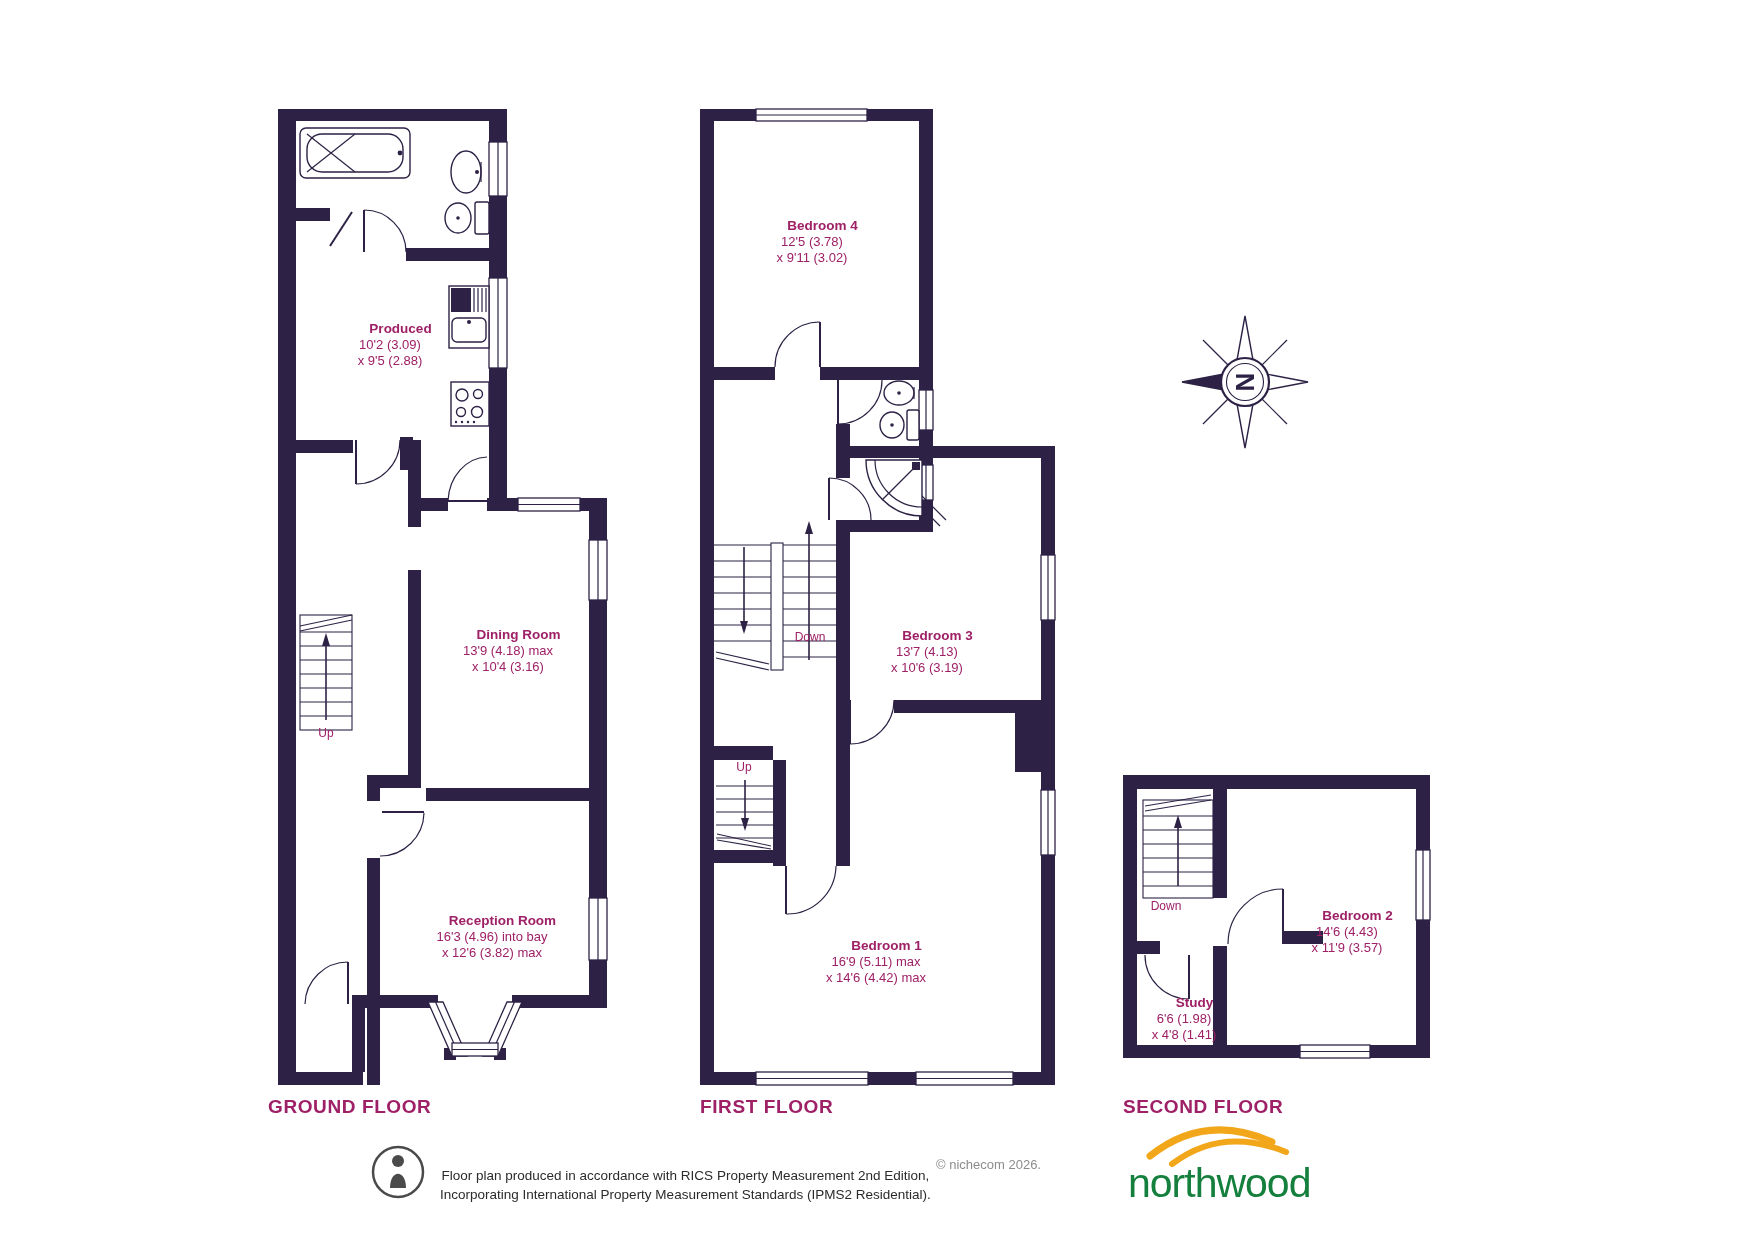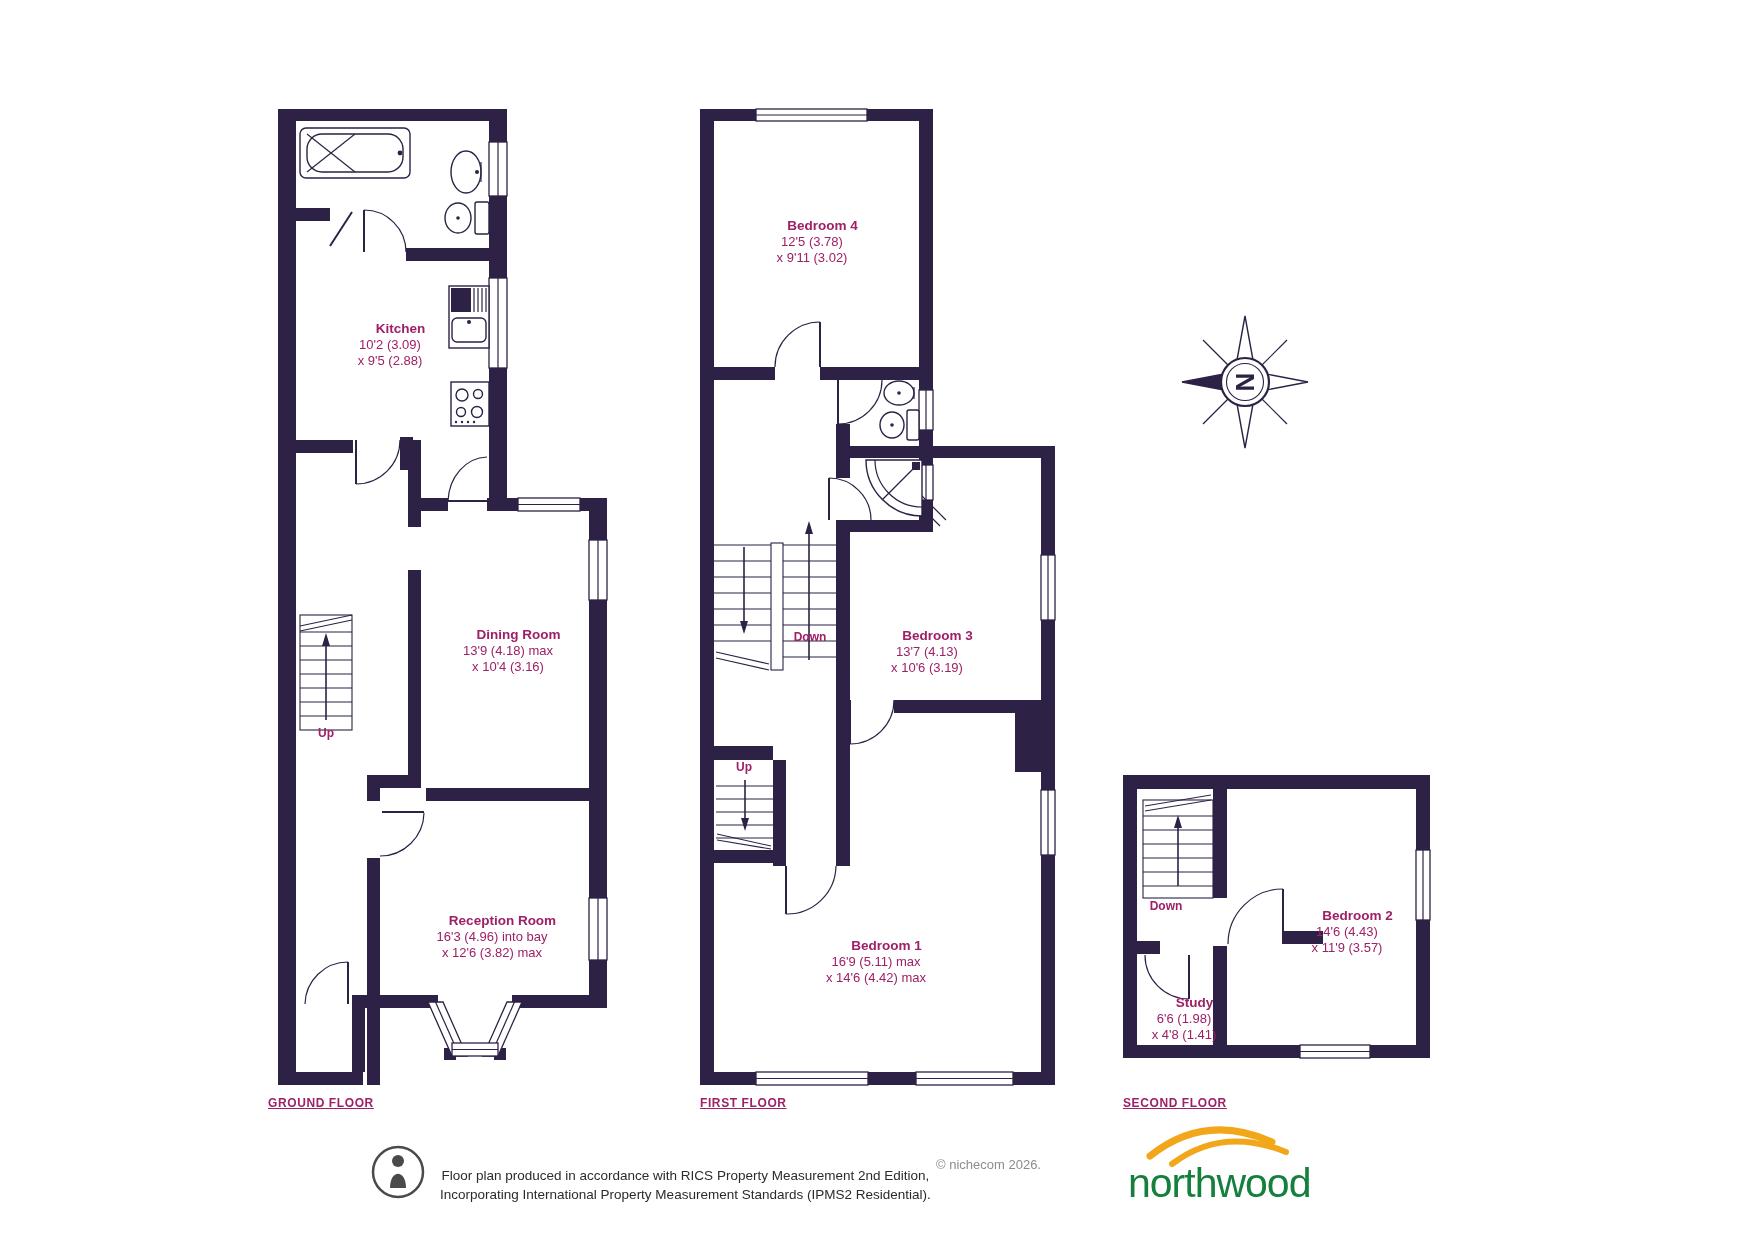--- a/index.html
+++ b/index.html
@@ -16,23 +16,23 @@
   .arr{stroke:#2d2245;stroke-width:1.6;fill:none;}
   .arrh{fill:#2d2245;}
   .header{position:absolute;top:14px;right:35px;text-align:right;color:#111;}
   .header .t1{font-size:37px;font-weight:bold;letter-spacing:.5px;}
   .header .t2{font-size:25px;margin-top:10px;}
   .header .t3{font-size:15.5px;margin-top:9px;}
   .room-label{position:absolute;transform:translateX(-50%);text-align:center;color:#9e2066;
               font-size:13px;line-height:16px;white-space:nowrap;}
   .room-label .rname{font-weight:bold;font-size:13.5px;padding-left:21px;}
   .stair-label{position:absolute;transform:translateX(-50%);color:#9e2066;font-size:12px;
-               font-weight:bold;white-space:nowrap;}
-  .floor-label{position:absolute;color:#9e2066;font-size:12px;font-weight:bold;
-               letter-spacing:.6px;white-space:nowrap;text-decoration:underline;}
+               font-weight:normal;white-space:nowrap;}
+  .floor-label{position:absolute;color:#9e2066;font-size:19px;font-weight:bold;
+               letter-spacing:.6px;white-space:nowrap;}
   .disclaimer{position:absolute;left:440px;top:1166px;color:#2b2b2b;font-size:13.5px;
               line-height:19px;white-space:nowrap;text-align:center;}
   .copyright{position:absolute;left:936px;top:1157px;color:#8c8c8c;font-size:13px;}
   .brand{position:absolute;left:1128px;top:1160px;color:#15803d;font-size:41px;
          font-weight:normal;letter-spacing:-1px;}
   .ref-label{margin-left:16px;}
   .ref-value{margin-left:10px;}
 </style>
 </head>
 <body>
@@ -339,21 +339,21 @@
     <path d="M390,1188 C390,1169 406,1169 406,1188 Z" fill="#4a4a4a"></path>
   </g>
   <g>
     <path d="M1150,1156 Q1205,1112 1272,1142" fill="none" stroke="#f2a71b" stroke-width="7" stroke-linecap="round"></path>
     <path d="M1172,1164 Q1222,1126 1286,1152" fill="none" stroke="#f2a71b" stroke-width="6" stroke-linecap="round"></path>
   </g>
 </svg>
 
 
 <div class="room-label" style="left:390px;top:321px">
-  <div class="rname">Kitchen</div>
+  <div class="rname">Produced</div>
   <div>10'2 (3.09)</div>
   <div>x 9'5 (2.88)</div>
 </div>
 <div class="room-label" style="left:508px;top:627px">
   <div class="rname">Dining Room</div>
   <div>13'9 (4.18) max</div>
   <div>x 10'4 (3.16)</div>
 </div>
 <div class="room-label" style="left:492px;top:913px">
   <div class="rname">Reception Room</div>

